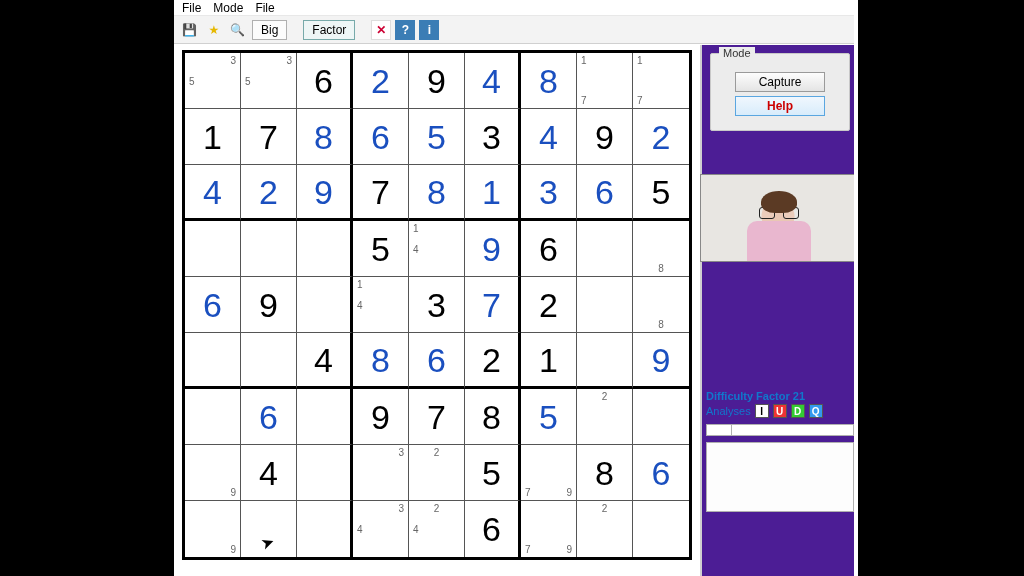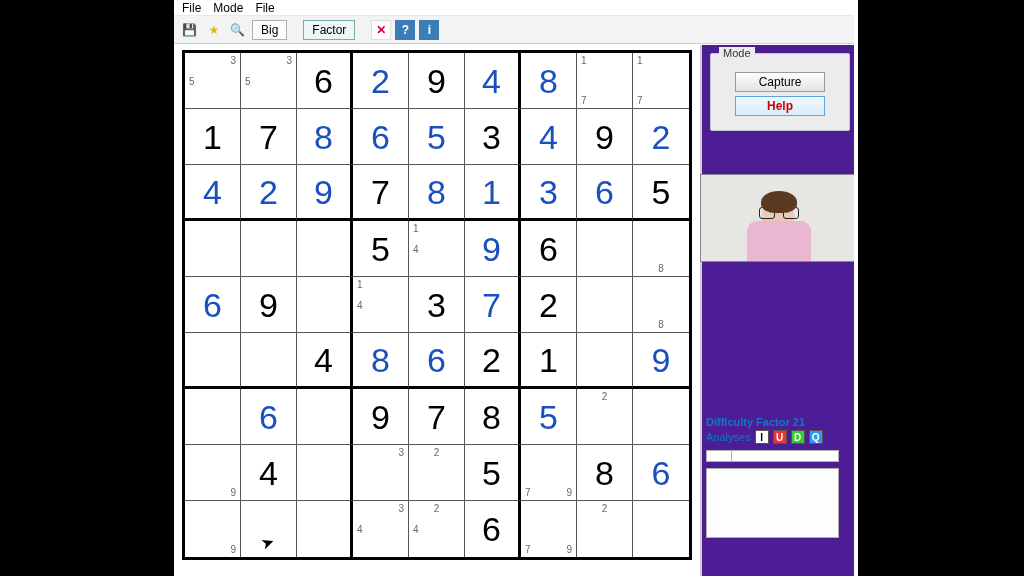--- a/index.html
+++ b/index.html
@@ -190,21 +190,21 @@
     position:absolute; left:58px; top:32px; width:40px; height:10px;
   }
   .glasses::before,.glasses::after{
     content:""; position:absolute; top:0; width:14px;height:10px;
     border:1.5px solid #222; border-radius:3px; background:rgba(255,255,255,.1);
   }
   .glasses::before{left:0}.glasses::after{right:0}
 
   .analysis {
     position: absolute;
-    left: 706px; top: 416px; width: 133px;
+    left: 706px; top: 390px; width: 148px;
     font-size: 11px;
   }
   .diff { color: #17c; font-weight: bold; margin-bottom: 2px; }
   .an-row { color: #17c; display: flex; align-items: center; gap: 4px; }
   .an-box {
     width: 14px; height: 14px; border:1px solid #555;
     display:inline-flex;align-items:center;justify-content:center;
     font-size:10px;font-weight:bold;color:#000;background:#fff;
   }
   .an-red{background:#e33;color:#fff}

